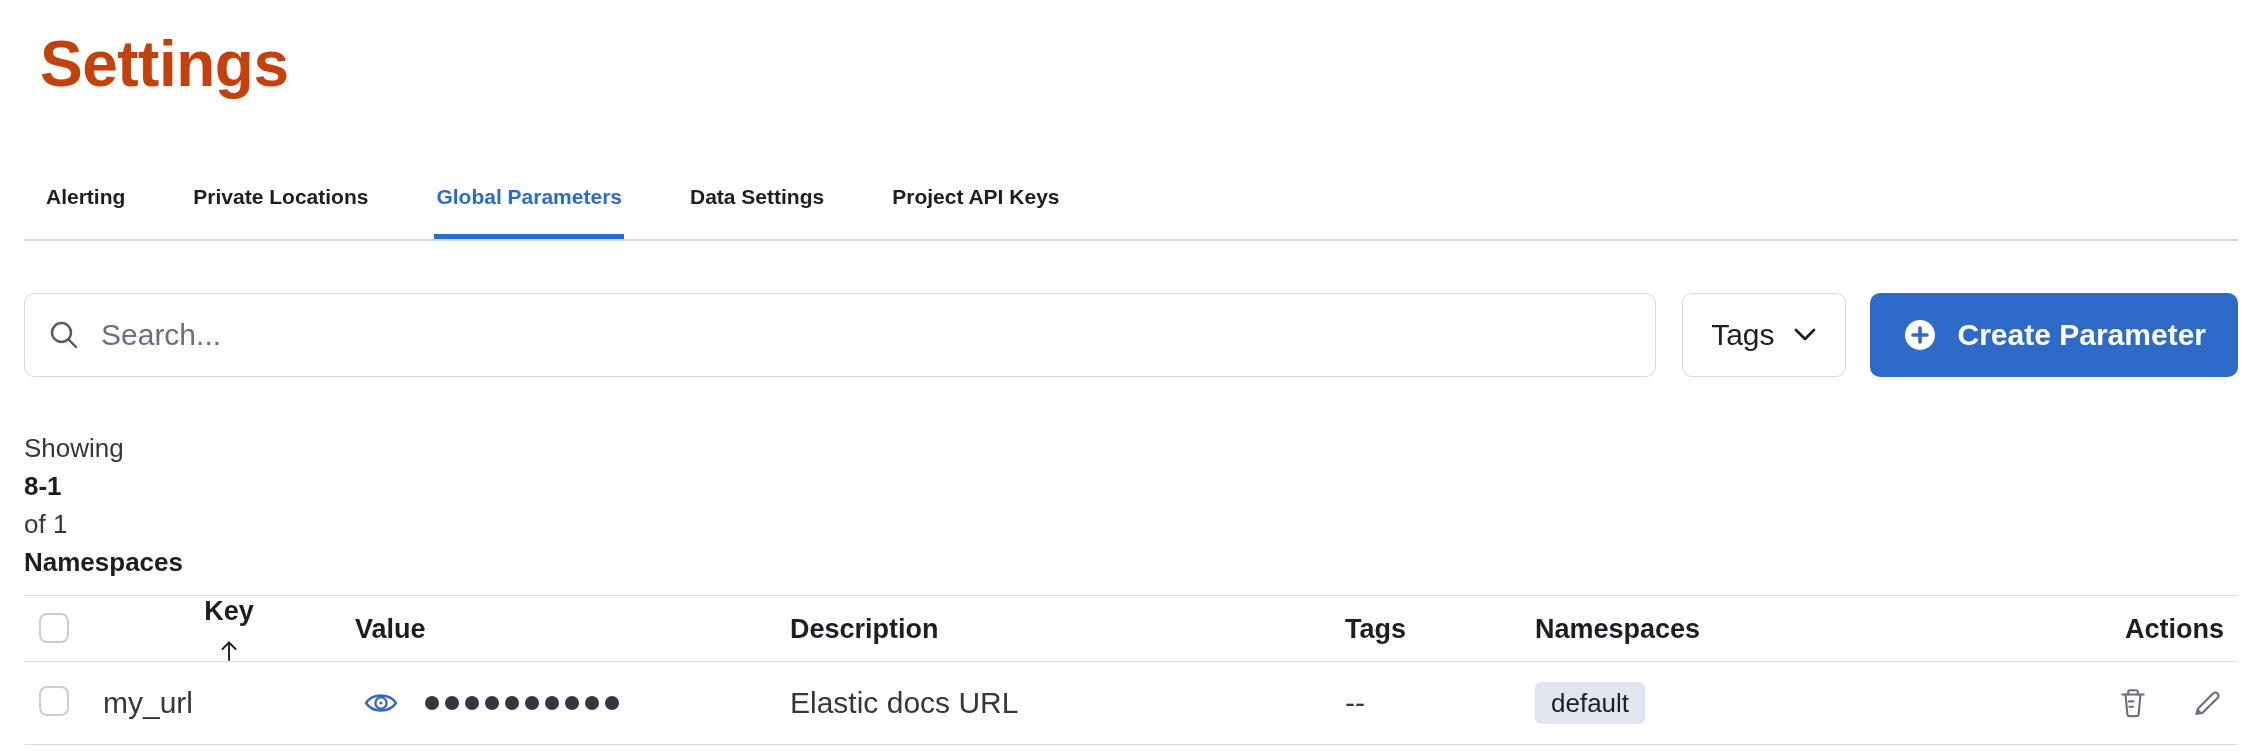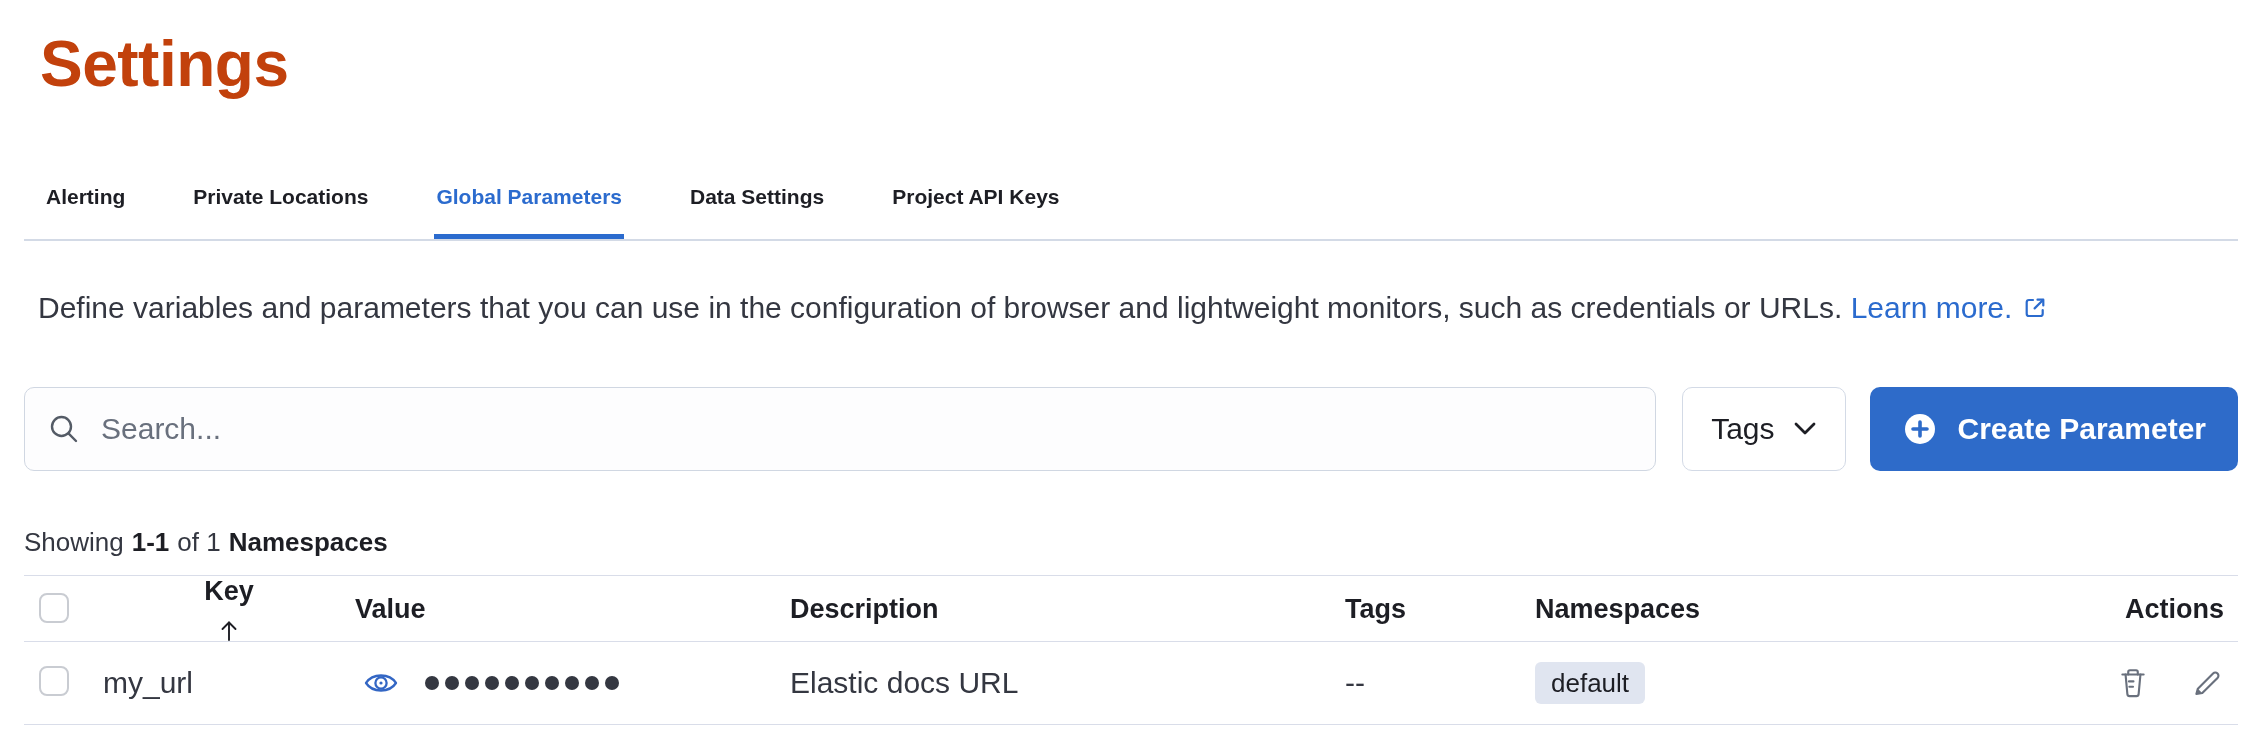--- a/index.html
+++ b/index.html
@@ -35,21 +35,21 @@
   .search-input::placeholder { color:#69707d; opacity:1; }
   .tags-btn { display:flex; align-items:center; gap:18px; background:#ffffff;
               border:1px solid #d3dae6; border-radius:10px; padding:0 28px; margin-right:24px;
               font-family:inherit; font-size:30px; font-weight:500; color:#1d1e24; cursor:pointer; }
   .create-btn { display:flex; align-items:center; gap:20px; background:#2e6bc9; border:none;
                 border-radius:10px; padding:0 32px; font-family:inherit; font-size:30px;
                 font-weight:600; color:#ffffff; cursor:pointer; }
 
   
   .summary { display:flex; gap:8px; margin:56px 24px 0 24px; font-size:26px; color:#343741;
-             line-height:30px; }
+             line-height:30px;flex-direction:column; }
   .summary .bold { font-weight:700; color:#1d1e24; }
 
   
   .table { margin:18px 24px 0 24px; border-top:1px solid #d9dde9; }
   .trow { display:grid; grid-template-columns:68px 263px 435px 555px 190px 465px 1fr;
           align-items:center; border-bottom:1px solid #d9dde9; }
   .thead { height:66px; }
   .tbody-row { height:83px; }
   .th { font-size:27px; font-weight:700; color:#1d1e24; }
   .td { font-size:30px; color:#343741; }
@@ -80,26 +80,20 @@
   <h1 class="page-title">Settings</h1>
 
   <div class="tabs">
     <button class="tab">Alerting</button>
     <button class="tab">Private Locations</button>
     <button class="tab active">Global Parameters</button>
     <button class="tab">Data Settings</button>
     <button class="tab">Project API Keys</button>
   </div>
 
-  <p class="description"><span>Define variables and parameters that you can use in the configuration of browser and lightweight monitors, such as credentials or URLs.</span>
-    <a>Learn more.</a><span class="popout-icon"><svg width="26" height="26" viewBox="0 0 26 26" fill="none" stroke="#2b6bce" stroke-width="2.2" stroke-linecap="round" stroke-linejoin="round">
-          <path d="M11 5 H7 a2.3 2.3 0 0 0 -2.3 2.3 v11.4 a2.3 2.3 0 0 0 2.3 2.3 h11.4 a2.3 2.3 0 0 0 2.3 -2.3 V15"></path>
-          <path d="M15.5 4.7 h5.8 v5.8"></path>
-          <path d="M21 5 L12.6 13.4"></path>
-        </svg></span></p>
 
   <div class="toolbar">
     <div class="search-field">
       <svg width="34" height="34" viewBox="0 0 34 34" fill="none" stroke="#545b66" stroke-width="2.4" stroke-linecap="round">
           <circle cx="14.5" cy="14.5" r="9.5"></circle>
           <line x1="21.7" y1="21.7" x2="29" y2="29"></line>
         </svg>
       <input class="search-input" type="text" placeholder="Search..." style="">
     </div>
     <button class="tags-btn">
@@ -112,21 +106,21 @@
       <svg width="36" height="36" viewBox="0 0 36 36">
           <circle cx="18" cy="18" r="15" fill="#ffffff"></circle>
           <path d="M18 11 v14 M11 18 h14" stroke="#2e6bc9" stroke-width="3.6" stroke-linecap="round"></path>
         </svg>
       <span>Create Parameter</span>
     </button>
   </div>
 
   <div class="summary">
     <span>Showing</span>
-    <span class="bold">1-1</span>
+    <span class="bold">8-1</span>
     <span>of 1</span>
     <span class="bold">Namespaces</span>
   </div>
 
   <div class="table">
 
     <div class="trow thead">
       <div><span class="checkbox"></span></div>
       <div class="th cell-pad key-header">
         <span>Key</span>

